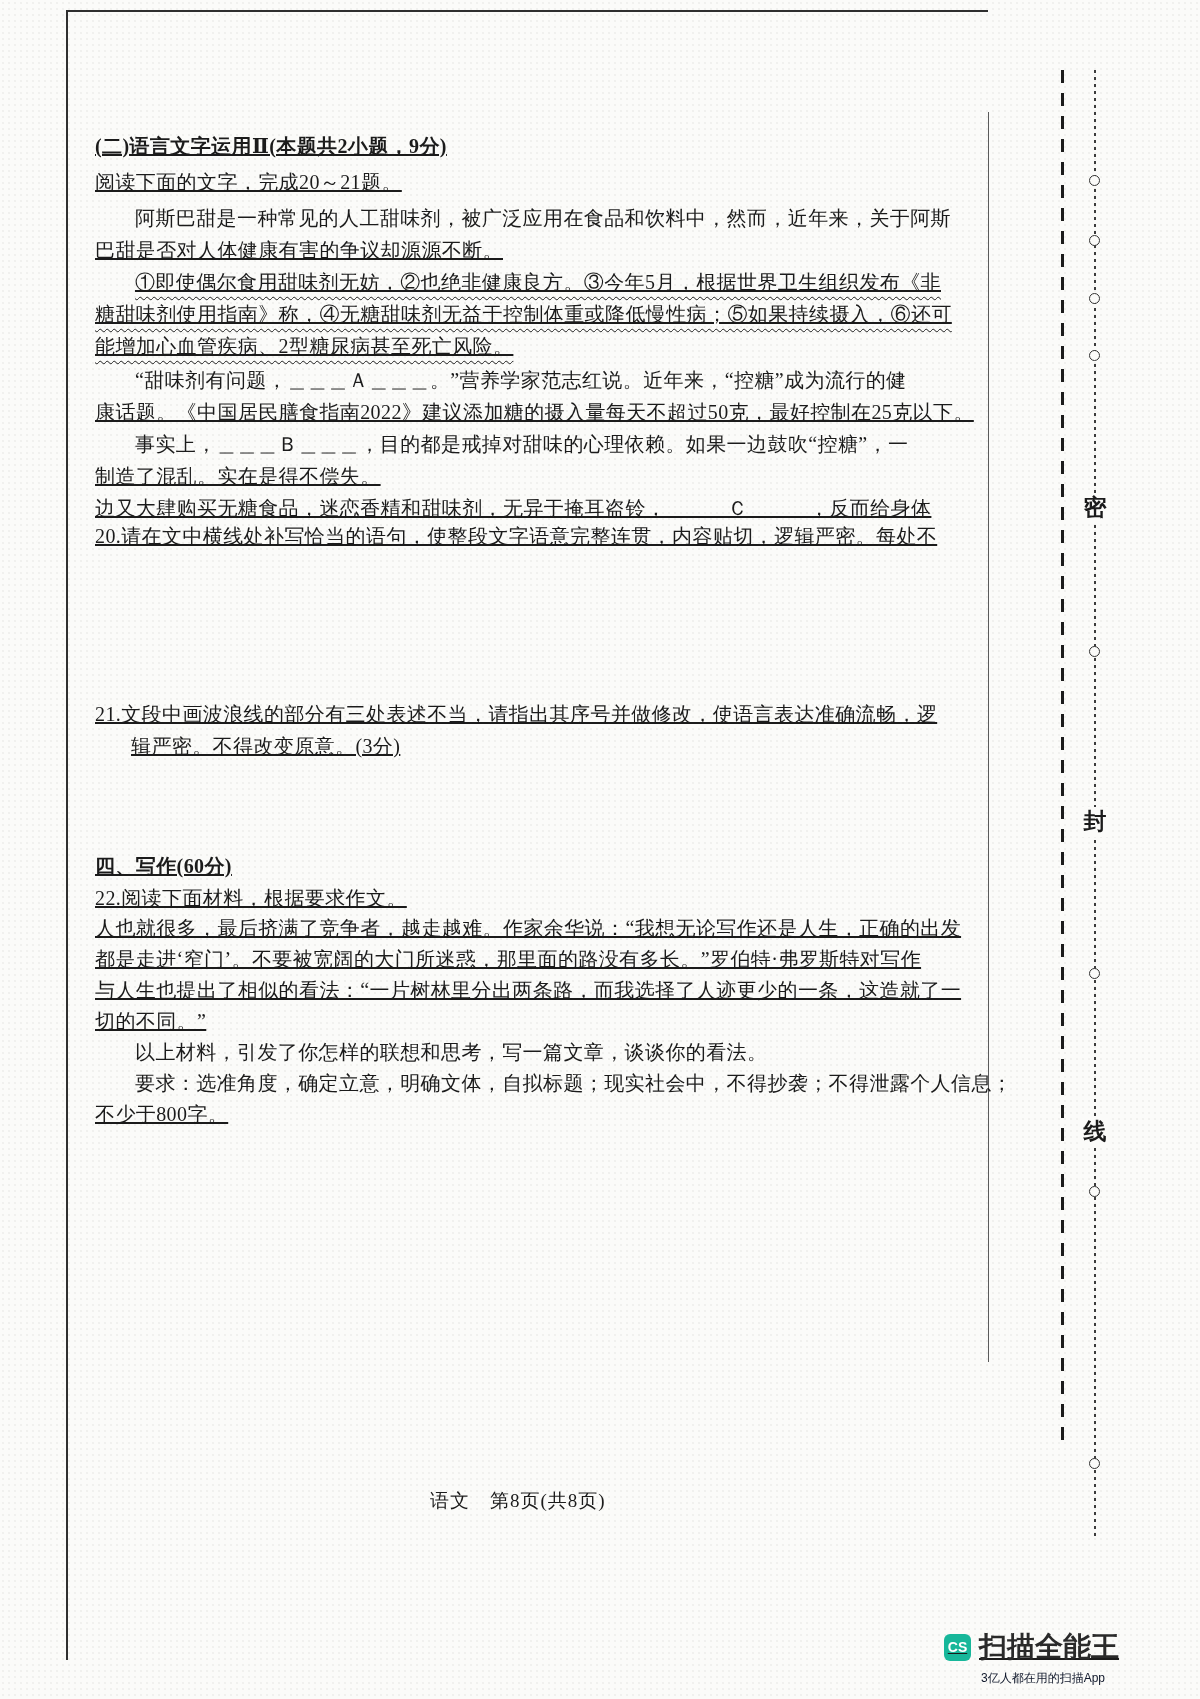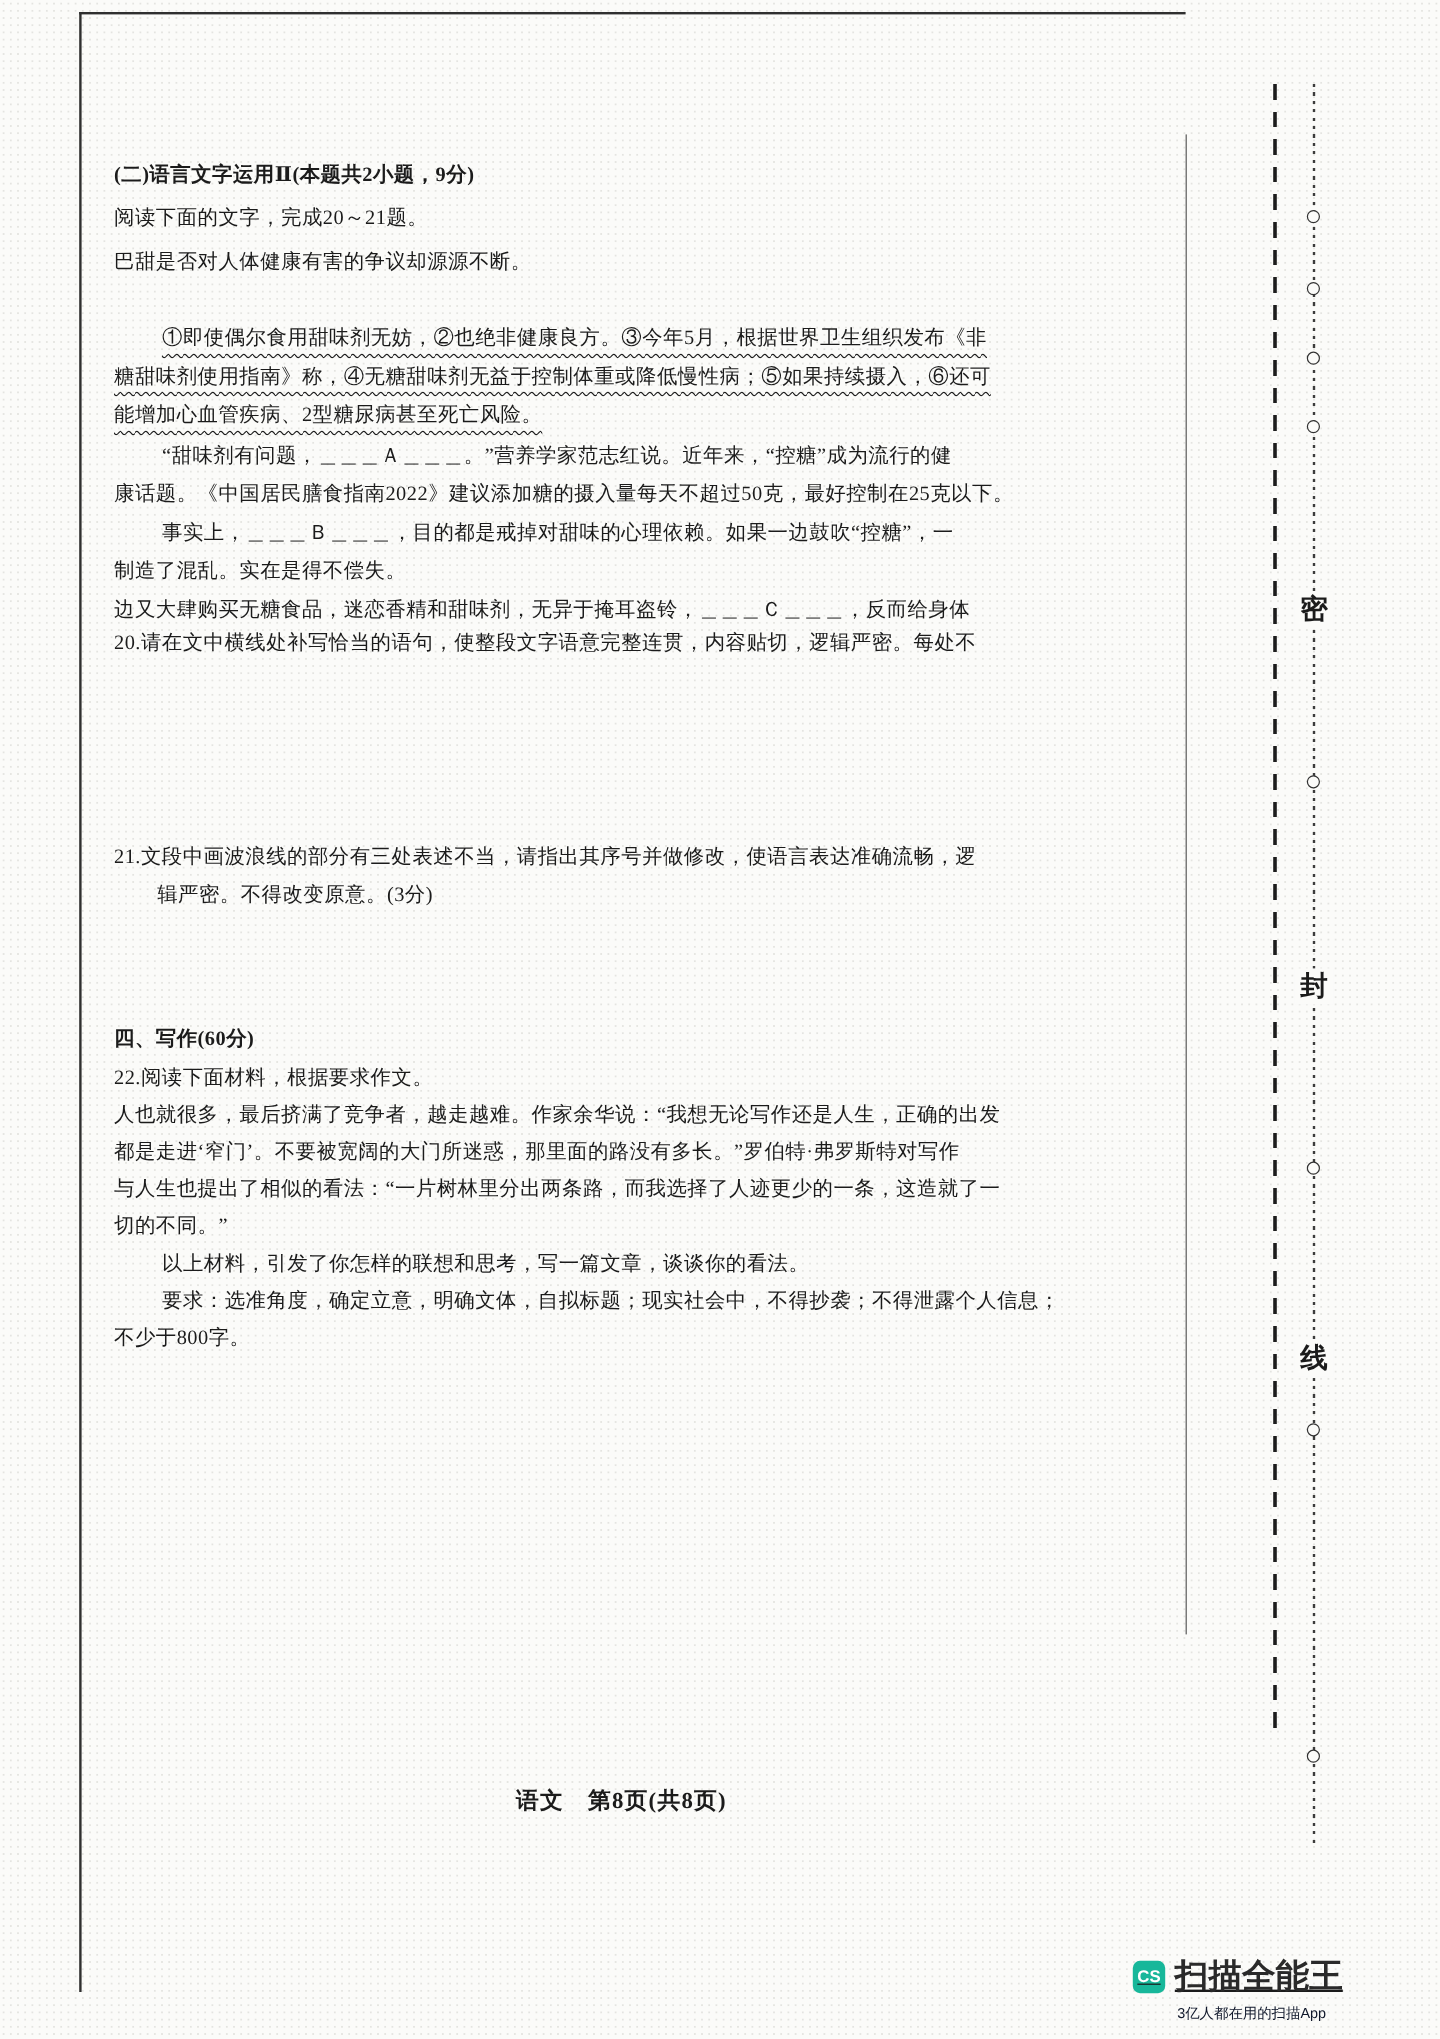--- a/index.html
+++ b/index.html
@@ -21,36 +21,36 @@
   }
   .page{position:absolute;inset:0;}
 
   
   .border-top{position:absolute;left:66px;top:10px;width:922px;height:0;border-top:2px solid #2f2f2f;}
   .border-left{position:absolute;left:66px;top:10px;width:0;height:1650px;border-left:2px solid #2f2f2f;}
   .border-right{position:absolute;left:988px;top:112px;width:0;height:1250px;border-left:1.5px solid #5a5a5a;}
 
   
   .blk{position:absolute;left:95px;width:915px;}
-  .ln{white-space:nowrap;font-size:17px;line-height:32px;height:32px;letter-spacing:.4px;}
+  .ln{white-space:nowrap;font-size:20px;line-height:32px;height:32px;letter-spacing:.4px;text-decoration:underline;}
   .lh31 .ln{line-height:31px;height:31px;}
   .bold{font-weight:bold;}
   .ind .txt{padding-left:40px;display:inline-block;}
   .ind2{padding-left:36px;}
   .wavy-line .wv{
     text-decoration:underline;
     text-decoration-style:wavy;
     text-decoration-thickness:1.2px;
     text-decoration-color:#1e1e1e;
     text-underline-offset:7px;
   }
   .ind-pad{display:inline-block;width:40px;}
 
   
-  .footer{position:absolute;left:430px;top:1488px;font-size:19px;font-weight:bold;letter-spacing:1px;text-align:center;}
+  .footer{position:absolute;left:430px;top:1488px;font-size:19px;font-weight:normal;letter-spacing:1px;text-align:center;}
 
   
   .seal-dashed{
     position:absolute;left:1061px;top:70px;height:1372px;width:3px;
     background:repeating-linear-gradient(to bottom,#1c1c1c 0 13px,transparent 13px 23px);
   }
   .seal-dotted{
     position:absolute;left:1094px;top:70px;height:1468px;width:2px;
     background:repeating-linear-gradient(to bottom,#3c3c3c 0 2.6px,transparent 2.6px 7px);
   }
@@ -87,20 +87,21 @@
   <div class="border-right"></div>
 
   <div class="blk bold" style="top:130px;">
     <div class="ln">(二)语言文字运用Ⅱ(本题共2小题，9分)</div>
   </div>
   <div class="blk" style="top:166px;">
     <div class="ln">阅读下面的文字，完成20～21题。</div>
   </div>
 
   <div class="blk" style="top:202px;">
+    <div class="ln ind"><span class="txt">阿斯巴甜是一种常见的人工甜味剂，被广泛应用在食品和饮料中，然而，近年来，关于阿斯</span></div>
     <div class="ln">巴甜是否对人体健康有害的争议却源源不断。</div>
   </div>
 
   <div class="blk wavy-line" style="top:266px;">
     <div class="ln"><span class="ind-pad"></span><span class="wv">①即使偶尔食用甜味剂无妨，②也绝非健康良方。③今年5月，根据世界卫生组织发布《非</span></div>
     <div class="ln"><span class="wv">糖甜味剂使用指南》称，④无糖甜味剂无益于控制体重或降低慢性病；⑤如果持续摄入，⑥还可</span></div>
     <div class="ln"><span class="wv">能增加心血管疾病、2型糖尿病甚至死亡风险。</span></div>
   </div>
 
   <div class="blk" style="top:364px;">

